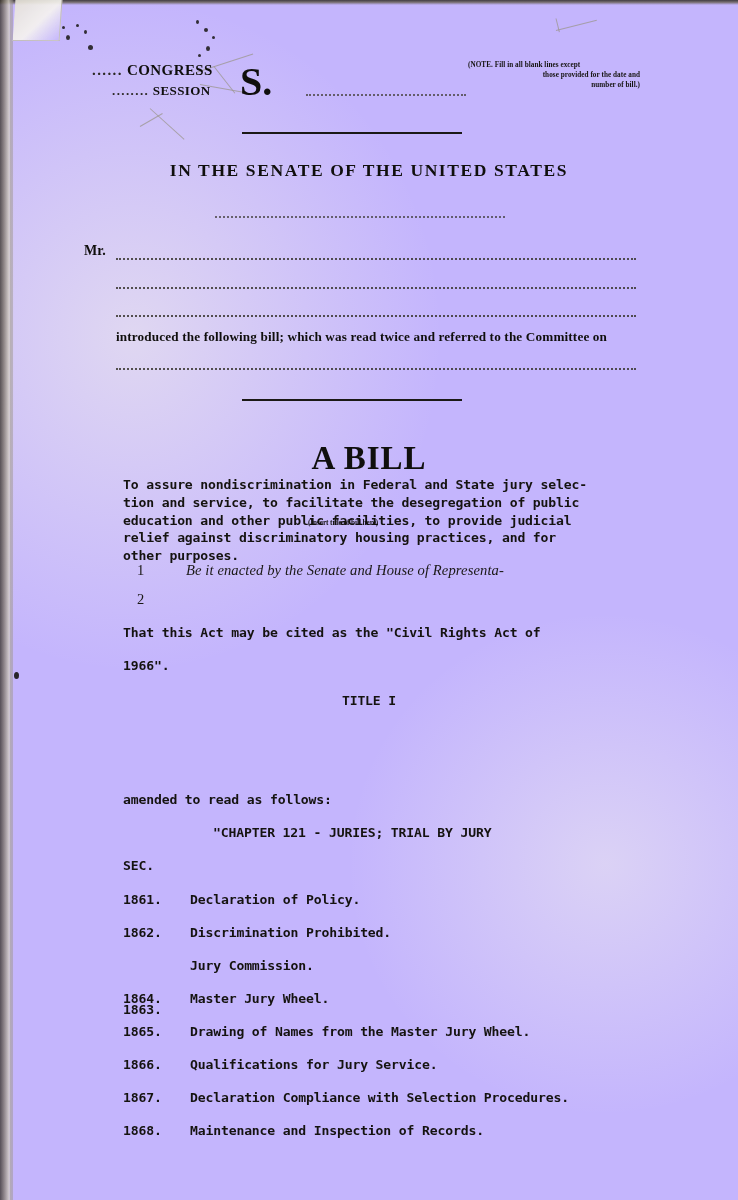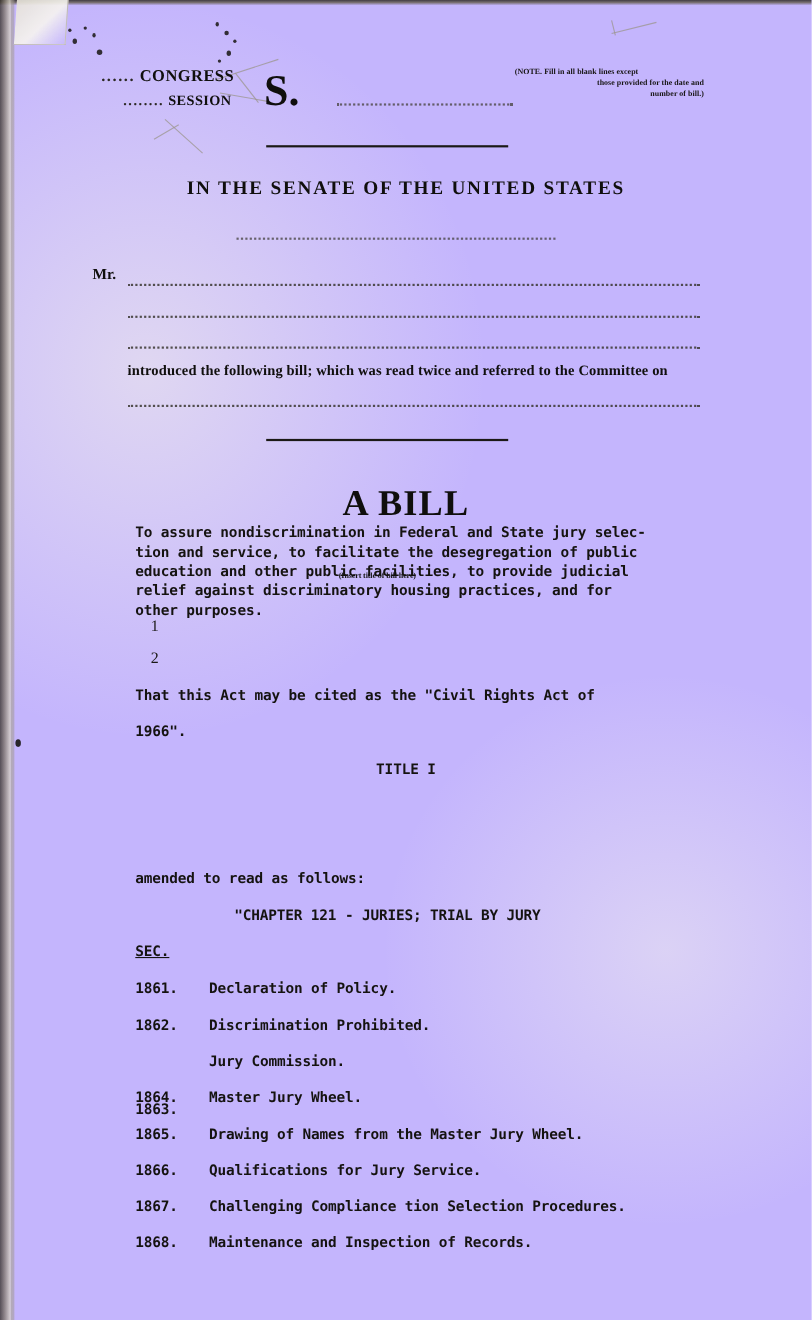--- a/index.html
+++ b/index.html
@@ -320,50 +320,51 @@
 
   <div class="tw bill-title"><span>To assure nondiscrimination in Federal and State jury selec-</span>
 <span>tion and service, to facilitate the desegregation of public</span>
 <span>education and other public facilities, to provide judicial</span>
 <span>relief against discriminatory housing practices, and for</span>
 <span>other purposes.</span></div>
 
   <div class="insert-note">(Insert title of bill here)</div>
 
   <div class="enact-num en1-num">1</div>
+  <div class="enact en1-txt">Be it enacted by the Senate and House of Representa-</div>
   <div class="enact-num en2-num">2</div>
 
   <div class="tw body-line" style="top:625px;">That this Act may be cited as the "Civil Rights Act of</div>
   <div class="tw body-line" style="top:658px;">1966".</div>
 
   <div class="tw center-line" style="top:693px;">TITLE I</div>
 
   <div class="tw body-line" style="top:792px;">amended to read as follows:</div>
 
   <div class="tw indent-line" style="left:213px;top:825px;">"CHAPTER 121 - JURIES; TRIAL BY JURY</div>
 
-  <div class="tw body-line" style="top:858px;text-decoration:underline;">SEC.</div>
+  <div class="tw body-line" style="top:858px;">SEC.</div>
 
   <div class="tw indent-line" style="left:123px;top:892px;">1861.</div>
   <div class="tw indent-line" style="left:190px;top:892px;">Declaration of Policy.</div>
 
   <div class="tw indent-line" style="left:123px;top:925px;">1862.</div>
   <div class="tw indent-line" style="left:190px;top:925px;">Discrimination Prohibited.</div>
 
   <div class="tw indent-line" style="left:123px;top:1002px;text-align:center;">1863.</div>
   <div class="tw indent-line" style="left:190px;top:958px;">Jury Commission.</div>
 
   <div class="tw indent-line" style="left:123px;top:991px;">1864.</div>
   <div class="tw indent-line" style="left:190px;top:991px;">Master Jury Wheel.</div>
 
   <div class="tw indent-line" style="left:123px;top:1024px;">1865.</div>
   <div class="tw indent-line" style="left:190px;top:1024px;">Drawing of Names from the Master Jury Wheel.</div>
 
   <div class="tw indent-line" style="left:123px;top:1057px;">1866.</div>
   <div class="tw indent-line" style="left:190px;top:1057px;">Qualifications for Jury Service.</div>
 
   <div class="tw indent-line" style="left:123px;top:1090px;">1867.</div>
-  <div class="tw indent-line" style="left:190px;top:1090px;">Challenging Compliance tion Selection Procedures.</div>
+  <div class="tw indent-line" style="left:190px;top:1090px;">Declaration Compliance with Selection Procedures.</div>
 
   <div class="tw indent-line" style="left:123px;top:1123px;">1868.</div>
   <div class="tw indent-line" style="left:190px;top:1123px;">Maintenance and Inspection of Records.</div>
 
 </div>
 
 </body></html>

